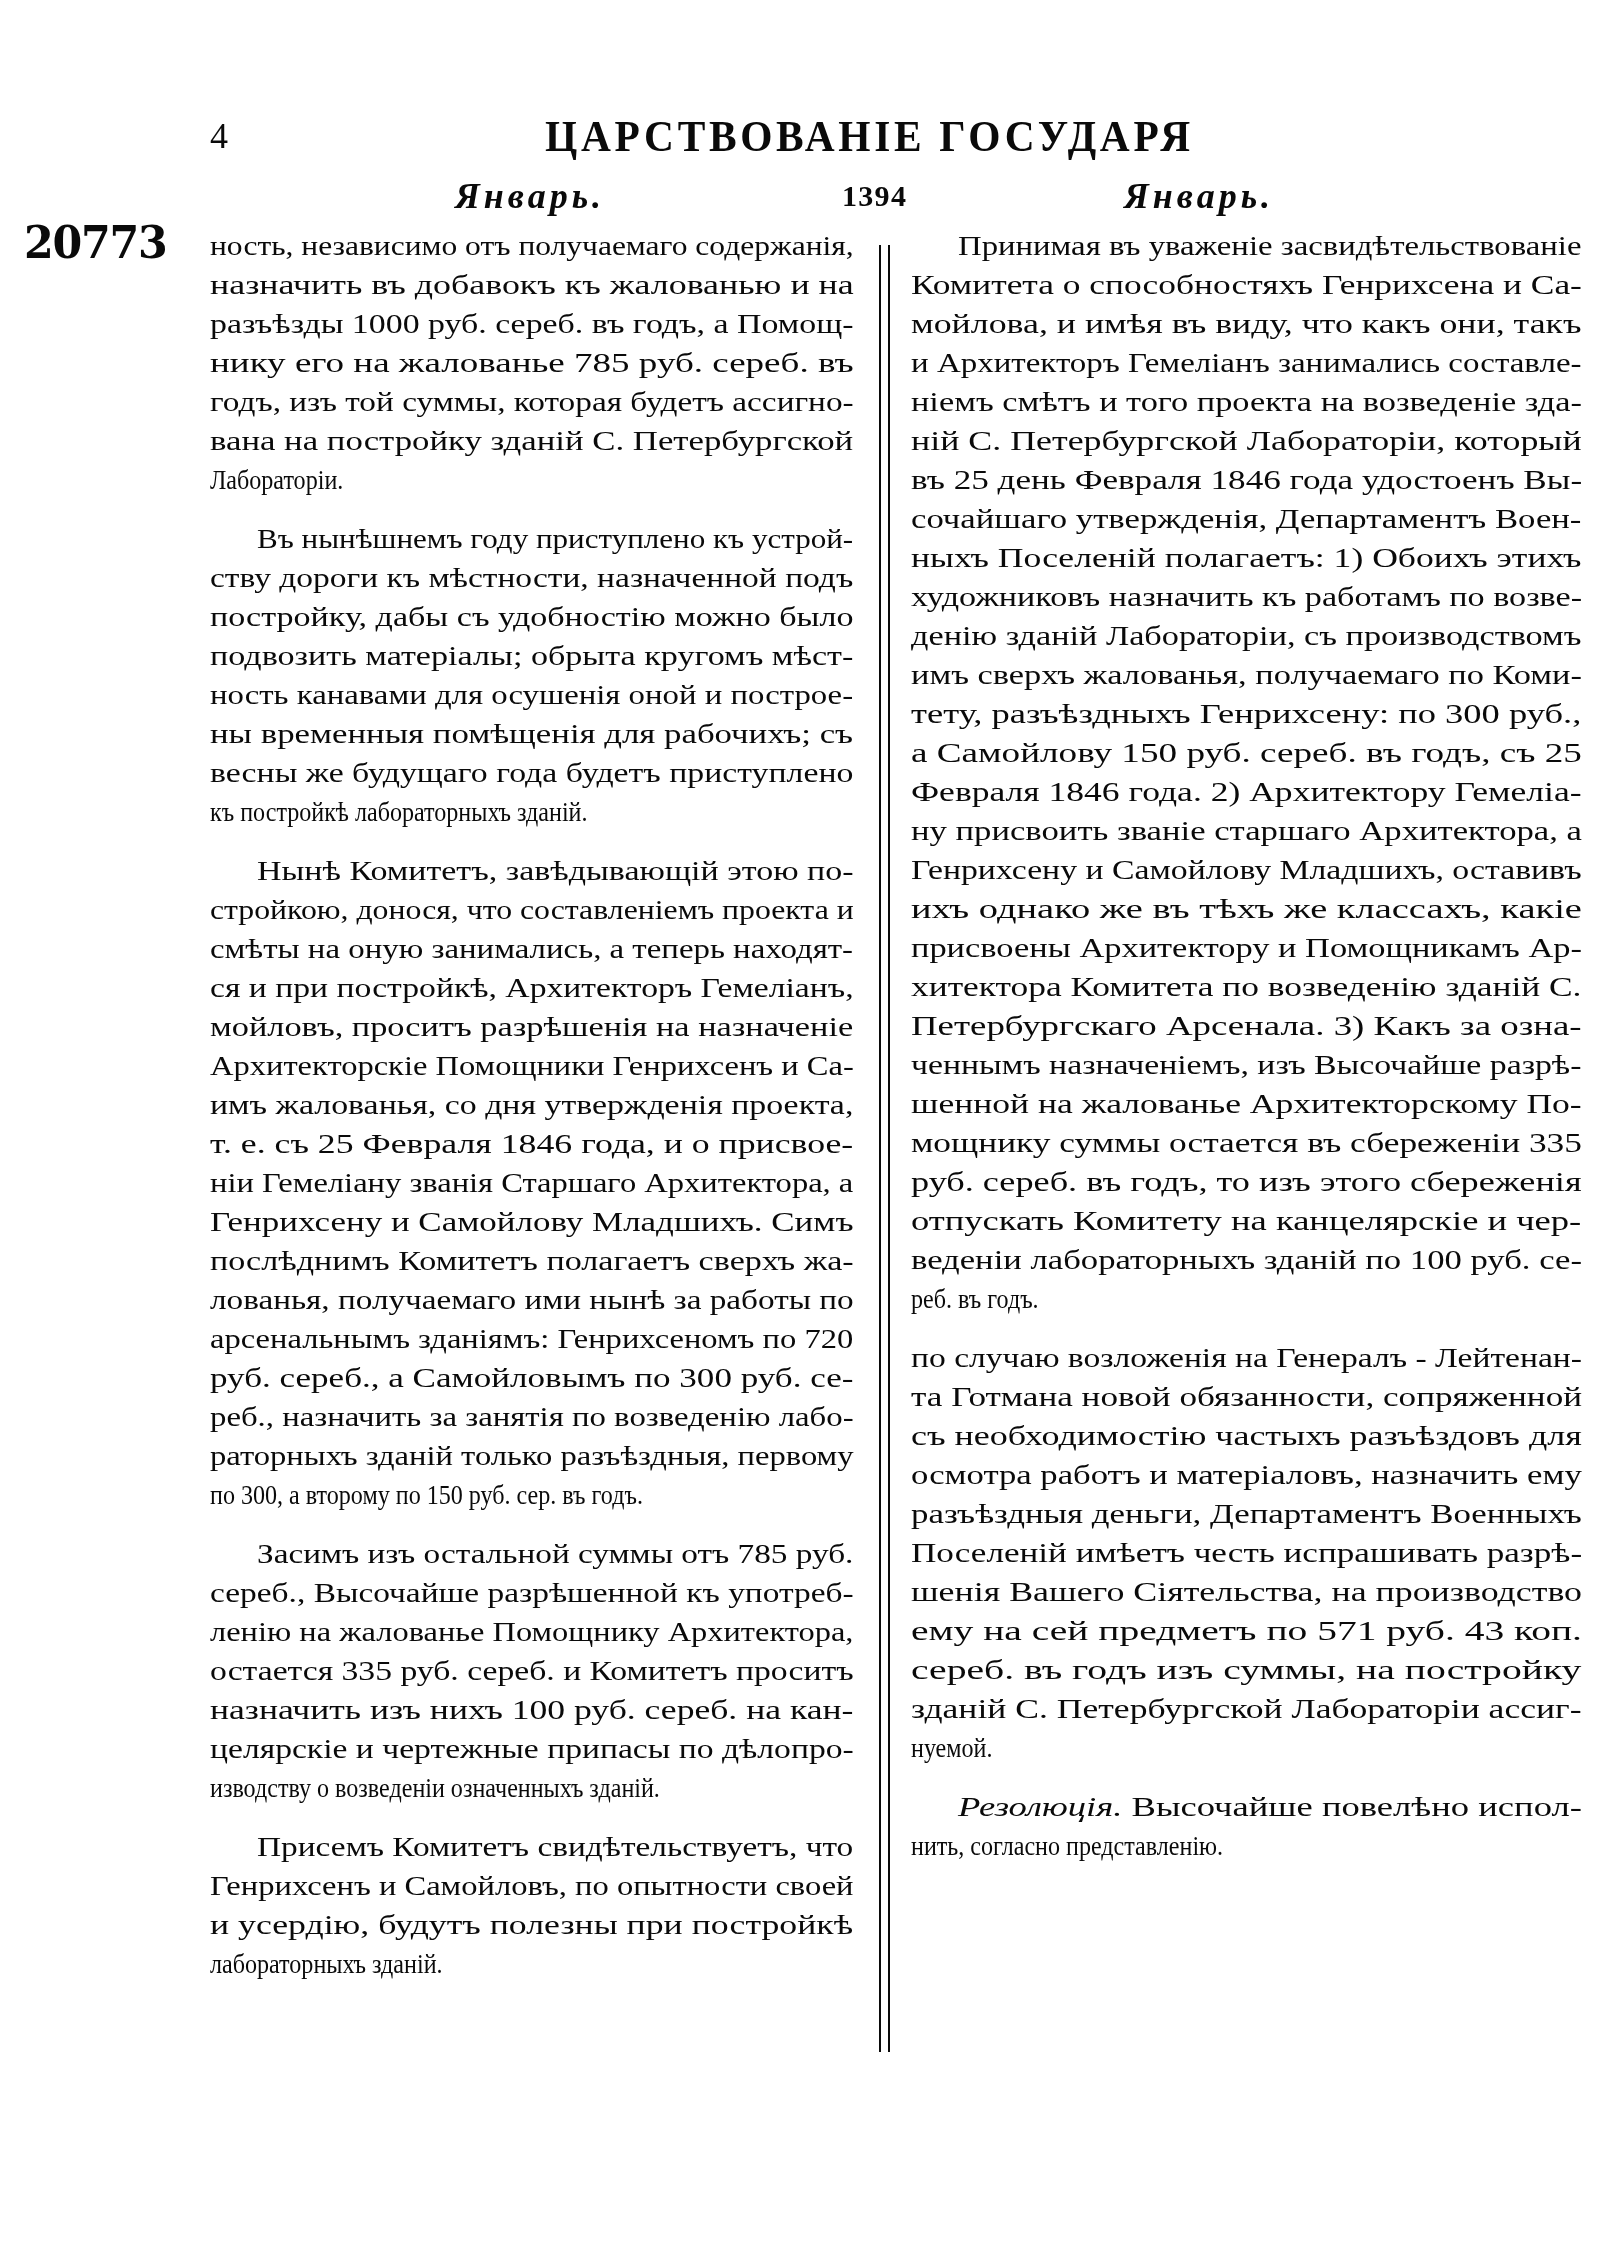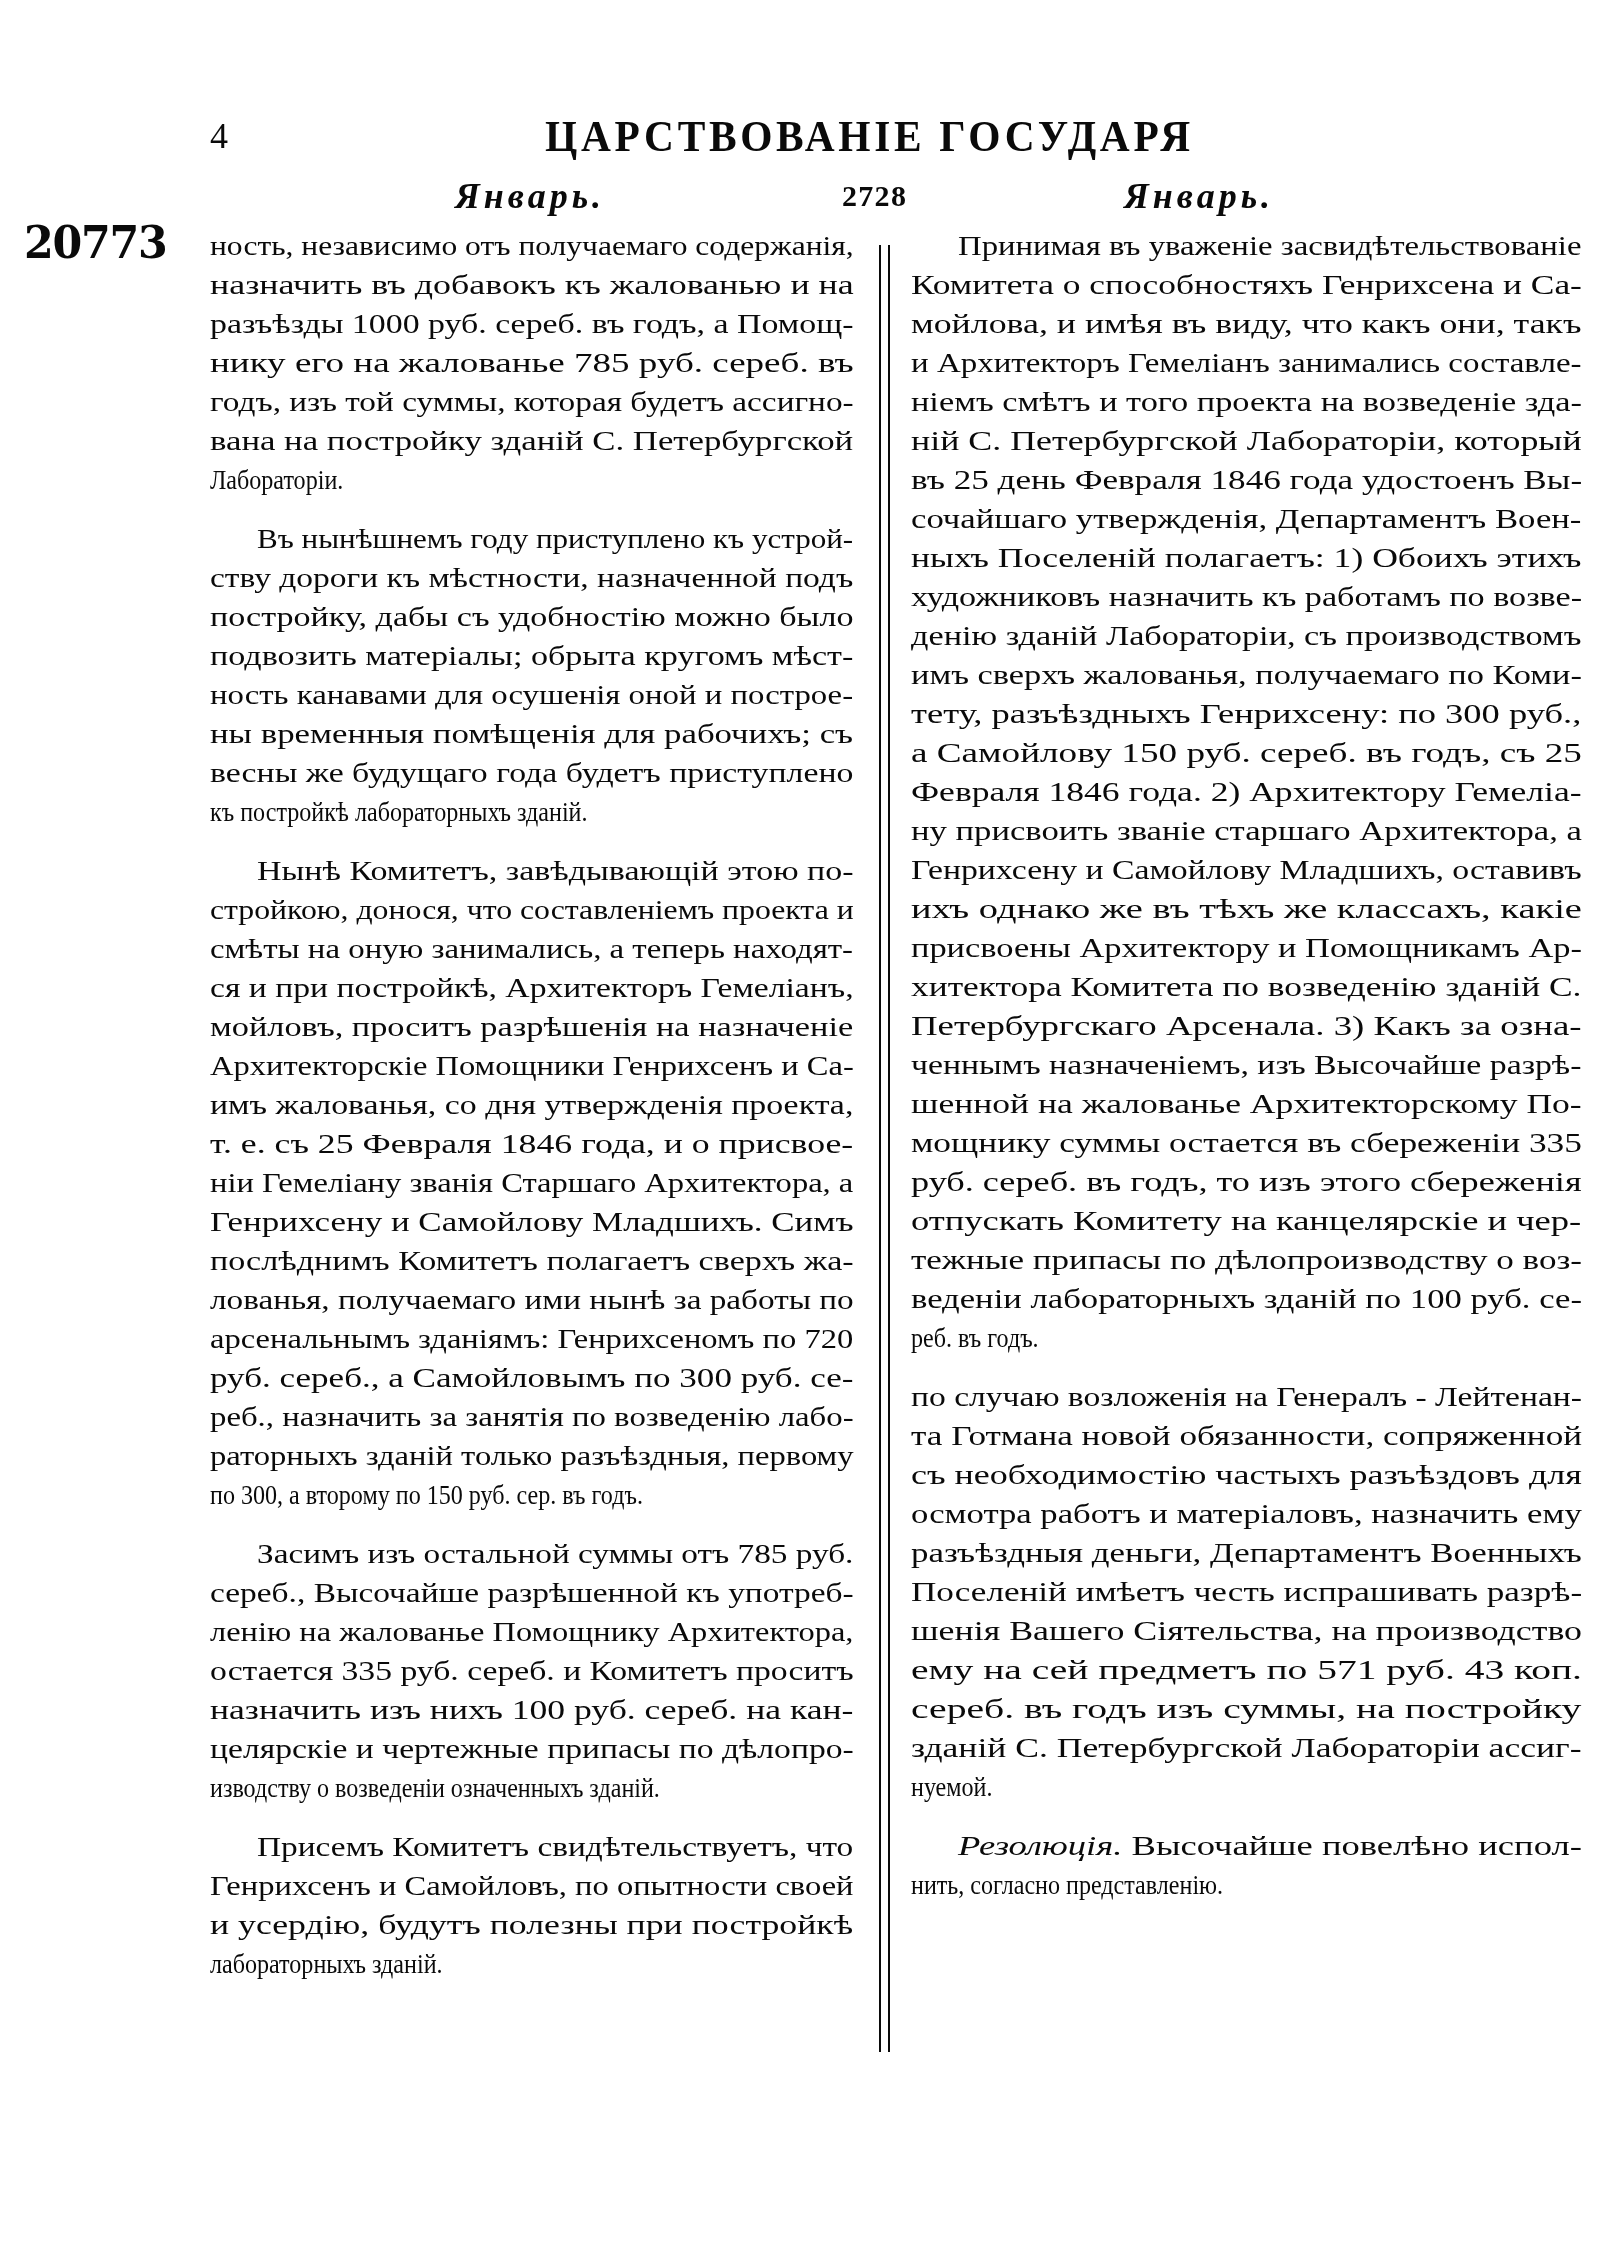--- a/index.html
+++ b/index.html
@@ -26,21 +26,21 @@
   .italic { font-style: italic; }
   .divider { position: absolute; left: 879px; top: 245px; width: 10.5px; height: 1807px;
              border-left: 2.6px solid #0a0a0a; border-right: 2px solid #0a0a0a; box-sizing: border-box; }
 </style>
 </head>
 <body>
 
 <div class="page-number">4</div>
 <div class="running-title">ЦАРСТВОВАНІЕ ГОСУДАРЯ</div>
 <div class="subhead left">Январь.</div>
-<div class="subhead year">2728</div>
+<div class="subhead year">1394</div>
 <div class="subhead right">Январь.</div>
 
 <div class="doc-number">20773</div>
 
 <div class="column left" id="col-left">
     <div class="para">
       <span class="line" style="white-space: nowrap;"><span style="display: inline-block; white-space: nowrap; transform-origin: left center; transform: scaleX(1.1253);">ность, независимо отъ получаемаго содержанія,</span></span>
       <span class="line" style="white-space: nowrap;"><span style="display: inline-block; white-space: nowrap; transform-origin: left center; transform: scaleX(1.2815);">назначить въ добавокъ къ жалованью и на</span></span>
       <span class="line" style="white-space: nowrap;"><span style="display: inline-block; white-space: nowrap; transform-origin: left center; transform: scaleX(1.2093);">разъѣзды 1000 руб. сереб. въ годъ, а Помощ-</span></span>
       <span class="line" style="white-space: nowrap;"><span style="display: inline-block; white-space: nowrap; transform-origin: left center; transform: scaleX(1.3226);">нику его на жалованье 785 руб. сереб. въ</span></span>
@@ -115,21 +115,20 @@
       <span class="line" style="white-space: nowrap;"><span style="display: inline-block; white-space: nowrap; transform-origin: left center; transform: scaleX(1.2047);">Генрихсену и Самойлову Младшихъ, оставивъ</span></span>
       <span class="line" style="white-space: nowrap;"><span style="display: inline-block; white-space: nowrap; transform-origin: left center; transform: scaleX(1.3733);">ихъ однако же въ тѣхъ же классахъ, какіе</span></span>
       <span class="line" style="white-space: nowrap;"><span style="display: inline-block; white-space: nowrap; transform-origin: left center; transform: scaleX(1.2291);">присвоены Архитектору и Помощникамъ Ар-</span></span>
       <span class="line" style="white-space: nowrap;"><span style="display: inline-block; white-space: nowrap; transform-origin: left center; transform: scaleX(1.2638);">хитектора Комитета по возведенію зданій С.</span></span>
       <span class="line" style="white-space: nowrap;"><span style="display: inline-block; white-space: nowrap; transform-origin: left center; transform: scaleX(1.3155);">Петербургскаго Арсенала. 3) Какъ за озна-</span></span>
       <span class="line" style="white-space: nowrap;"><span style="display: inline-block; white-space: nowrap; transform-origin: left center; transform: scaleX(1.2061);">ченнымъ назначеніемъ, изъ Высочайше разрѣ-</span></span>
       <span class="line" style="white-space: nowrap;"><span style="display: inline-block; white-space: nowrap; transform-origin: left center; transform: scaleX(1.27);">шенной на жалованье Архитекторскому По-</span></span>
       <span class="line" style="white-space: nowrap;"><span style="display: inline-block; white-space: nowrap; transform-origin: left center; transform: scaleX(1.2623);">мощнику суммы остается въ сбереженіи 335</span></span>
       <span class="line" style="white-space: nowrap;"><span style="display: inline-block; white-space: nowrap; transform-origin: left center; transform: scaleX(1.294);">руб. сереб. въ годъ, то изъ этого сбереженія</span></span>
       <span class="line" style="white-space: nowrap;"><span style="display: inline-block; white-space: nowrap; transform-origin: left center; transform: scaleX(1.3054);">отпускать Комитету на канцелярскіе и чер-</span></span>
-      <span class="line" style="white-space: nowrap;"><span style="display: inline-block; white-space: nowrap; transform-origin: left center; transform: scaleX(1.2515);">тежные припасы по дѣлопроизводству о воз-</span></span>
       <span class="line" style="white-space: nowrap;"><span style="display: inline-block; white-space: nowrap; transform-origin: left center; transform: scaleX(1.238);">веденіи лабораторныхъ зданій по 100 руб. се-</span></span>
       <span class="line last" style="white-space: nowrap;"><span style="display: inline-block; white-space: nowrap; transform-origin: left center; transform: scaleX(0.86);">реб. въ годъ.</span></span>
     </div>
     <div class="para">
       <span class="line" style="white-space: nowrap;"><span style="display: inline-block; white-space: nowrap; transform-origin: left center; transform: scaleX(1.1991);">по случаю возложенія на Генералъ - Лейтенан-</span></span>
       <span class="line" style="white-space: nowrap;"><span style="display: inline-block; white-space: nowrap; transform-origin: left center; transform: scaleX(1.2546);">та Готмана новой обязанности, сопряженной</span></span>
       <span class="line" style="white-space: nowrap;"><span style="display: inline-block; white-space: nowrap; transform-origin: left center; transform: scaleX(1.2859);">съ необходимостію частыхъ разъѣздовъ для</span></span>
       <span class="line" style="white-space: nowrap;"><span style="display: inline-block; white-space: nowrap; transform-origin: left center; transform: scaleX(1.238);">осмотра работъ и матеріаловъ, назначить ему</span></span>
       <span class="line" style="white-space: nowrap;"><span style="display: inline-block; white-space: nowrap; transform-origin: left center; transform: scaleX(1.2455);">разъѣздныя деньги, Департаментъ Военныхъ</span></span>
       <span class="line" style="white-space: nowrap;"><span style="display: inline-block; white-space: nowrap; transform-origin: left center; transform: scaleX(1.2546);">Поселеній имѣетъ честь испрашивать разрѣ-</span></span>

